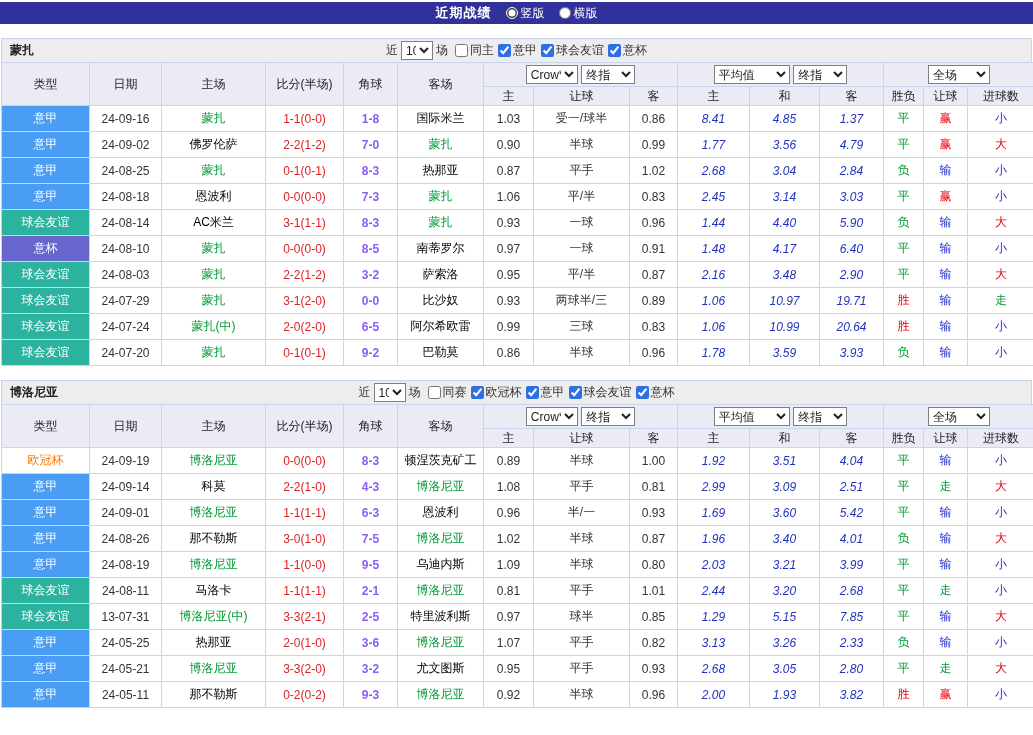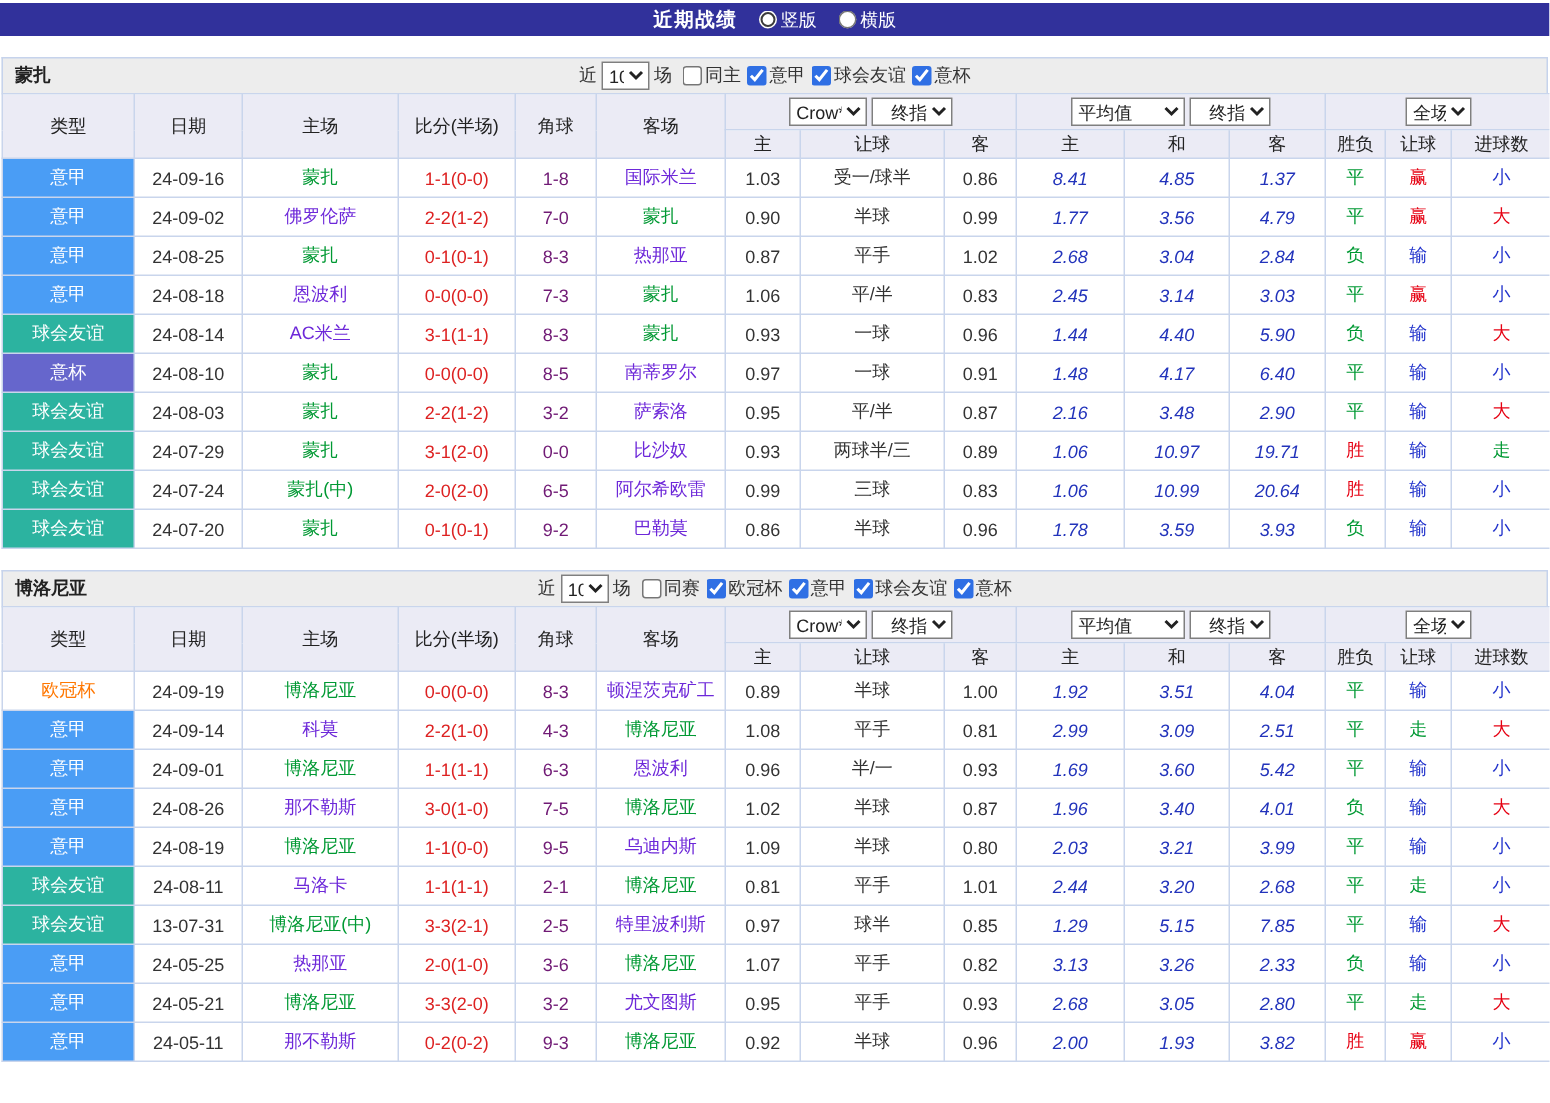--- a/index.html
+++ b/index.html
@@ -29,43 +29,43 @@
   .filters-list { display:inline-flex; align-items:center; }
   .filter-label { display:inline-flex; align-items:center; margin-left:4px; cursor:pointer; }
   .filter-label input { width:13px; height:13px; margin:0 2px 0 0; accent-color:#2f6fe4; }
 
   select {
     font-family:inherit; font-size:12px; height:19px;
     border:1px solid #7f7f7f; background:#fff; color:#222;
   }
   .sel-recent { width:32px; }
   .sel-book { width:52px; }
-  .sel-final { width:54px;text-align:right; }
+  .sel-final { width:54px; }
   .sel-avg { width:76px; }
-  .sel-scope { width:44px; }
+  .sel-scope { width:62px; }
 
   table { width:100%; border-collapse:collapse; table-layout:fixed; }
   th, td {
     border:1px solid #c9d5ec; text-align:center;
     overflow:hidden; white-space:nowrap;
   }
   thead th { background:#ebebf5; font-weight:normal; color:#222; }
   thead tr.h1 th { height:24px; }
   thead tr.h2 th { height:19px; }
   tbody td { height:26px; background:#fff; }
 
   .lg-serie-a { background:#4a9df5; color:#fff; }
   .lg-friendly { background:#2cb3a0; color:#fff; }
   .lg-cup { background:#6666cc; color:#fff; }
   .lg-ucl { background:#fff; color:#ff7700; }
 
   .subject { color:#009933; }
-  .opponent { color:#6d28d9; }
+  .opponent { color:#000000; }
   .score { color:#dd2222; }
-  .corner { color:#701a75; }
+  .corner { color:#8b5cf6;font-weight:bold; }
   .avg { color:#2233bb;font-style:italic; }
   .c-red { color:#e60012; }
   .c-green { color:#009933; }
   .c-blue { color:#2233cc; }
 
   .summary {
     border:1px solid #c6d3ec; border-top:none;
     text-align:center; color:#cc0000; padding:4px 0 5px 0; background:#fff;
   }
 </style>

